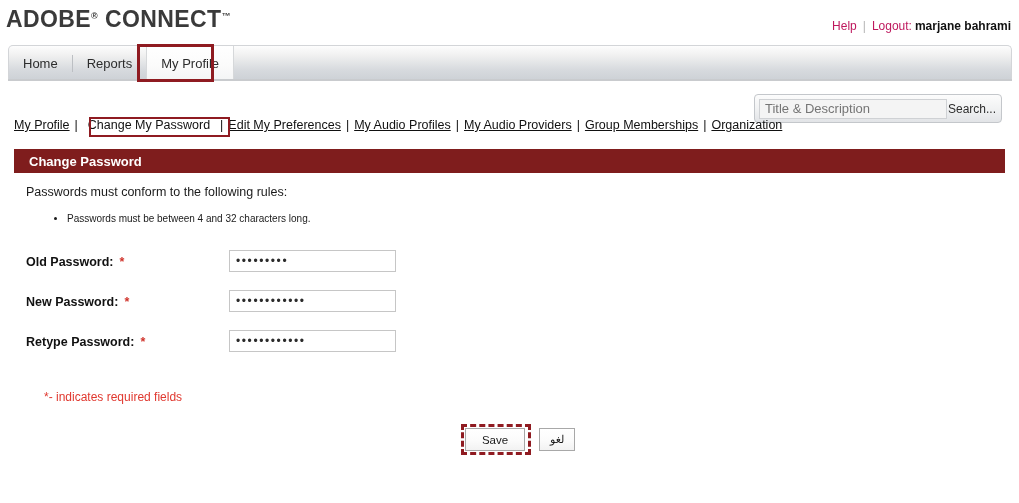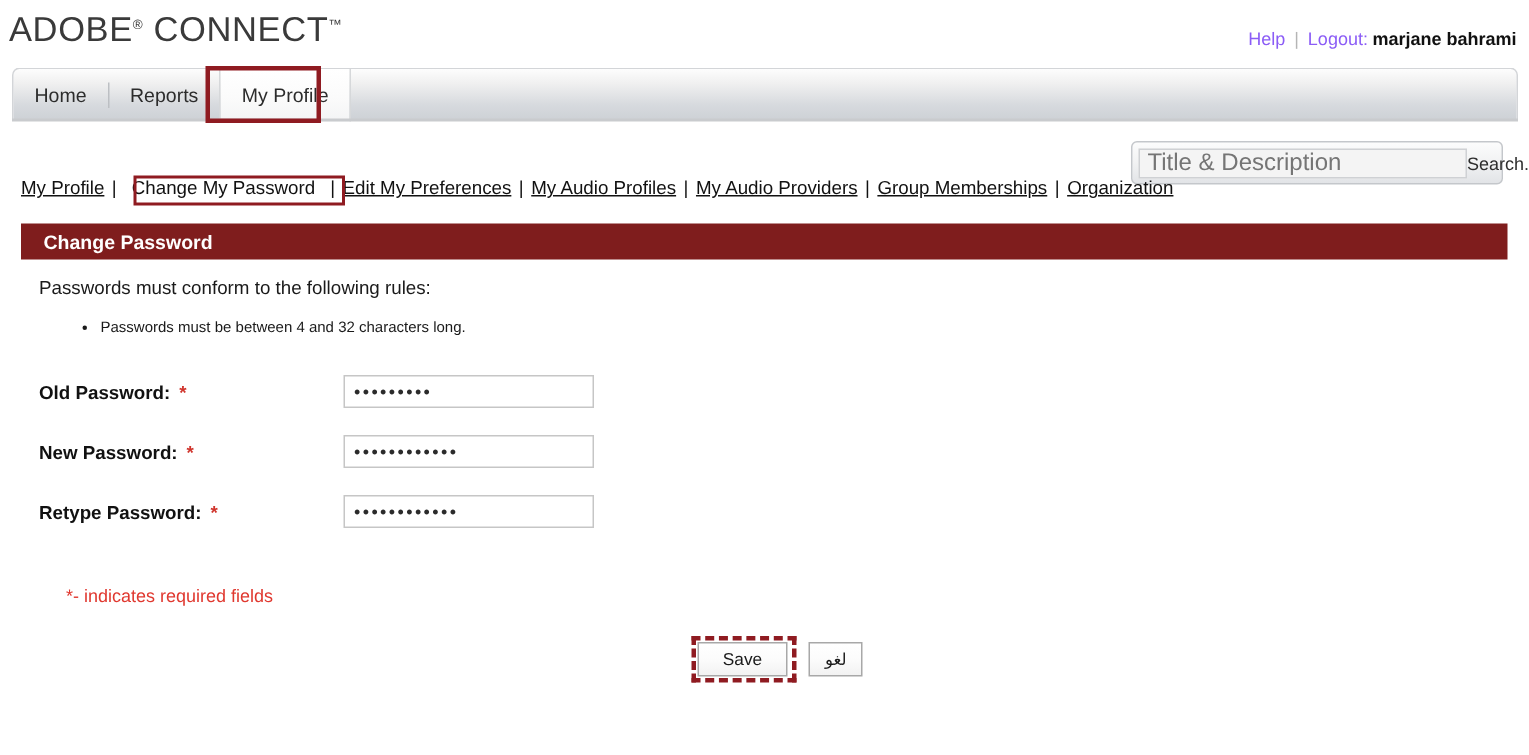--- a/index.html
+++ b/index.html
@@ -22,39 +22,39 @@
     position: absolute;
     left: 0; top: 0;
     width: 1019px;
     height: 44px;
   }
   .logo {
     position: absolute;
     left: 6px;
     top: 6px;
     font-size: 23px;
-    font-weight: 400;
+    font-weight: 700;
     letter-spacing: 0.4px;
     color: #3a3a3a;
     white-space: nowrap;
   }
   .logo sup {
     font-size: 9px;
     vertical-align: 8px;
   }
   .account {
     position: absolute;
     right: 8px;
     top: 19px;
     font-size: 12px;
     color: #333;
     white-space: nowrap;
   }
   .account a {
-    color: #8b5cf6;
+    color: #be185d;
     text-decoration: none;
   }
   .account .sep {
     color: #b5b5b5;
     margin: 0 6px;
   }
   .account .user {
     font-weight: bold;
     color: #111;
     margin-left: 3px;
@@ -129,21 +129,21 @@
     display: flex;
     align-items: center;
     padding: 0 4px;
   }
   .search-input {
     flex: 0 0 158px;
     height: 20px;
     border: 1px solid #cfd1d4;
     background: #f4f4f4;
     font-family: "Liberation Sans", sans-serif;
-    font-size: 16px;
+    font-size: 13px;
     color: #5d5d5d;
     padding: 0 5px;
     box-sizing: border-box;
     outline: none;
   }
   .search-btn {
     flex: 1;
     text-align: center;
     font-size: 12px;
     color: #2e2e2e;

